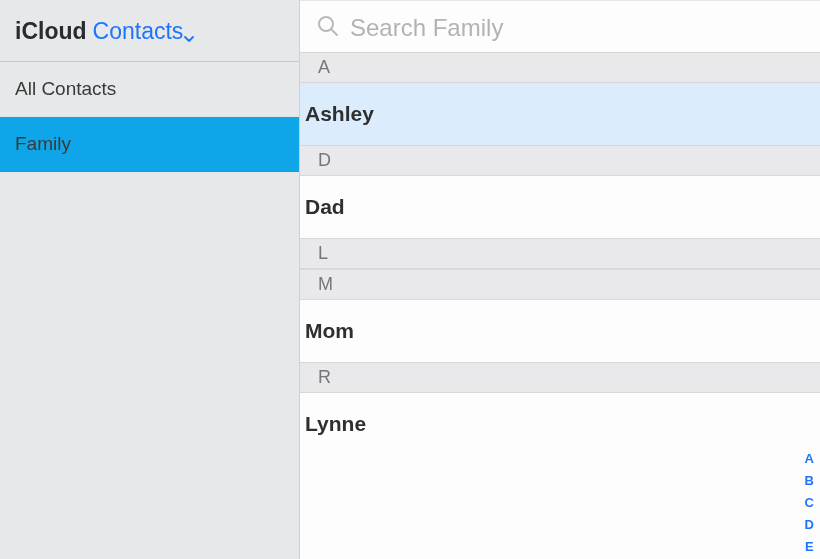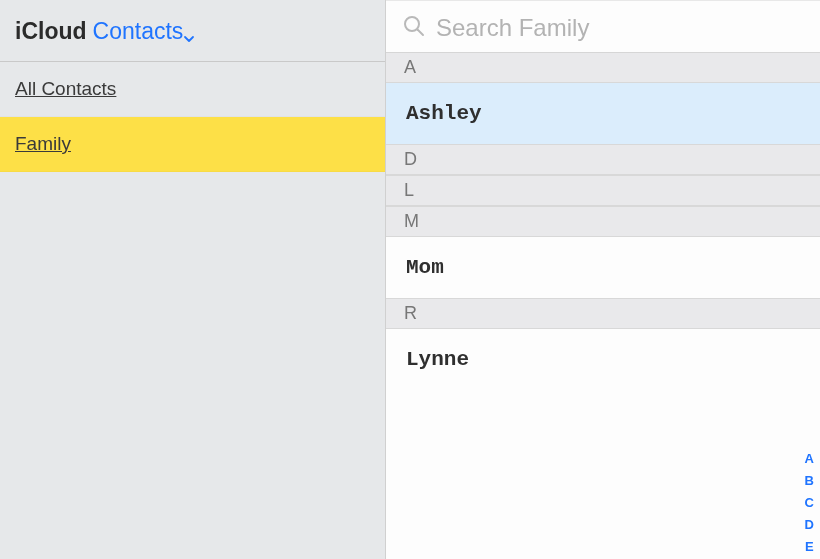--- a/index.html
+++ b/index.html
@@ -9,21 +9,21 @@
     }
     body {
       font-family: -apple-system, BlinkMacSystemFont, "Helvetica Neue", Arial, sans-serif;
       background: #fff;
       width: 820px;
       height: 559px;
       overflow: hidden;
       display: flex;
     }
     .sidebar {
-      width: 386px;
+      width: 300px;
       background: #e6e8ea;
       border-right: 1px solid #d0d0d0;
       display: flex;
       flex-direction: column;
     }
     .sidebar-header {
       padding: 18px 15px 16px 15px;
       border-bottom: 1px solid #c9c9c9;
       display: flex;
       align-items: center;
@@ -56,24 +56,23 @@
     }
     .sidebar-list {
       flex: 1;
     }
     .sidebar-item {
       padding: 16px 15px;
       font-size: 19px;
       color: #3a3a3a;
       cursor: pointer;
       border-bottom: 1px solid rgba(0,0,0,0.02);
-      text-decoration: underline;
     }
     .sidebar-item.selected {
-      background: #fde047;
+      background: #0ea5e9;
     }
     .main {
       flex: 1;
       display: flex;
       flex-direction: column;
       background: #fdfdfd;
       position: relative;
     }
     .search-bar {
       border-bottom: 1px solid #d6d6d6;
@@ -112,27 +111,26 @@
       border-bottom: 1px solid #d8d8d8;
       padding: 4px 18px;
       font-size: 18px;
       color: #777;
       font-weight: 400;
     }
     .section-header:first-child {
       border-top: none;
     }
     .contact-row {
-      padding: 19px 20px;
+      padding: 19px 5px;
       font-size: 21px;
       font-weight: 600;
       color: #2f2f2f;
       background: #fdfdfd;
       cursor: pointer;
-      font-family: Liberation Mono, monospace;
     }
     .contact-row.selected {
       background: #dbedfc;
     }
     .alpha-index {
       position: absolute;
       right: 6px;
       bottom: 6px;
       display: flex;
       flex-direction: column;
@@ -176,20 +174,21 @@
           <circle cx="10" cy="10" r="7" stroke-width="2"></circle>
           <line x1="15.5" y1="15.5" x2="21" y2="21" stroke-width="2" stroke-linecap="round"></line>
         </svg>
     </span>
     <input class="search-input" type="text" placeholder="Search Family" style="">
   </div>
   <div class="contacts-list" id="contacts-list">
       <div class="section-header">A</div>
       <div class="contact-row selected"><span>Ashley</span></div>
       <div class="section-header">D</div>
+      <div class="contact-row"><span>Dad</span></div>
       <div class="section-header">L</div>
       <div class="section-header">M</div>
       <div class="contact-row"><span>Mom</span></div>
       <div class="section-header">R</div>
       <div class="contact-row"><span>Lynne</span></div>
     </div>
   <div class="alpha-index" id="alpha-index">
       <div class="alpha-letter">A</div>
       <div class="alpha-letter">B</div>
       <div class="alpha-letter">C</div>

